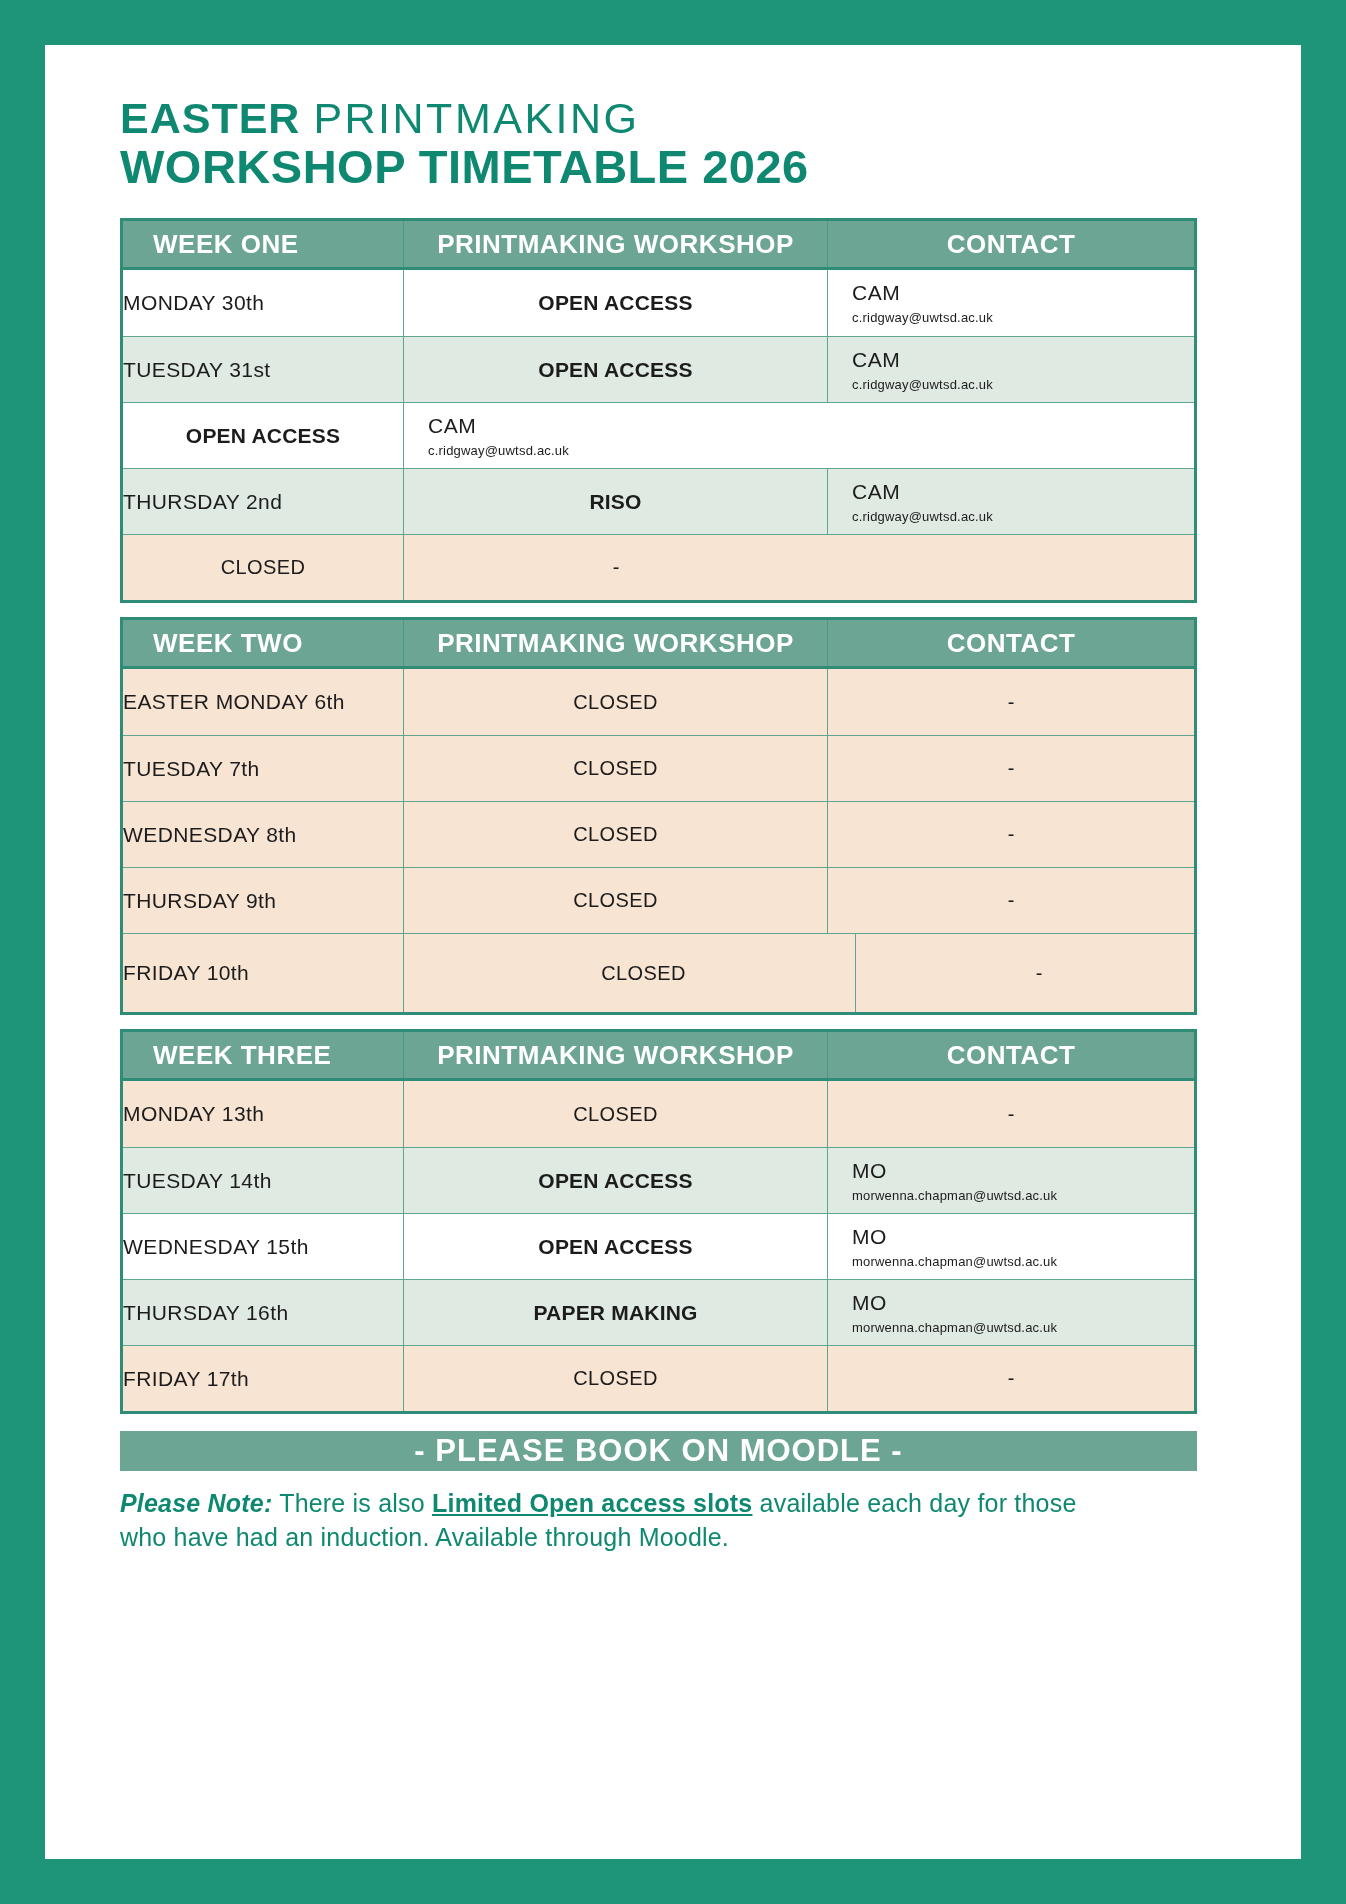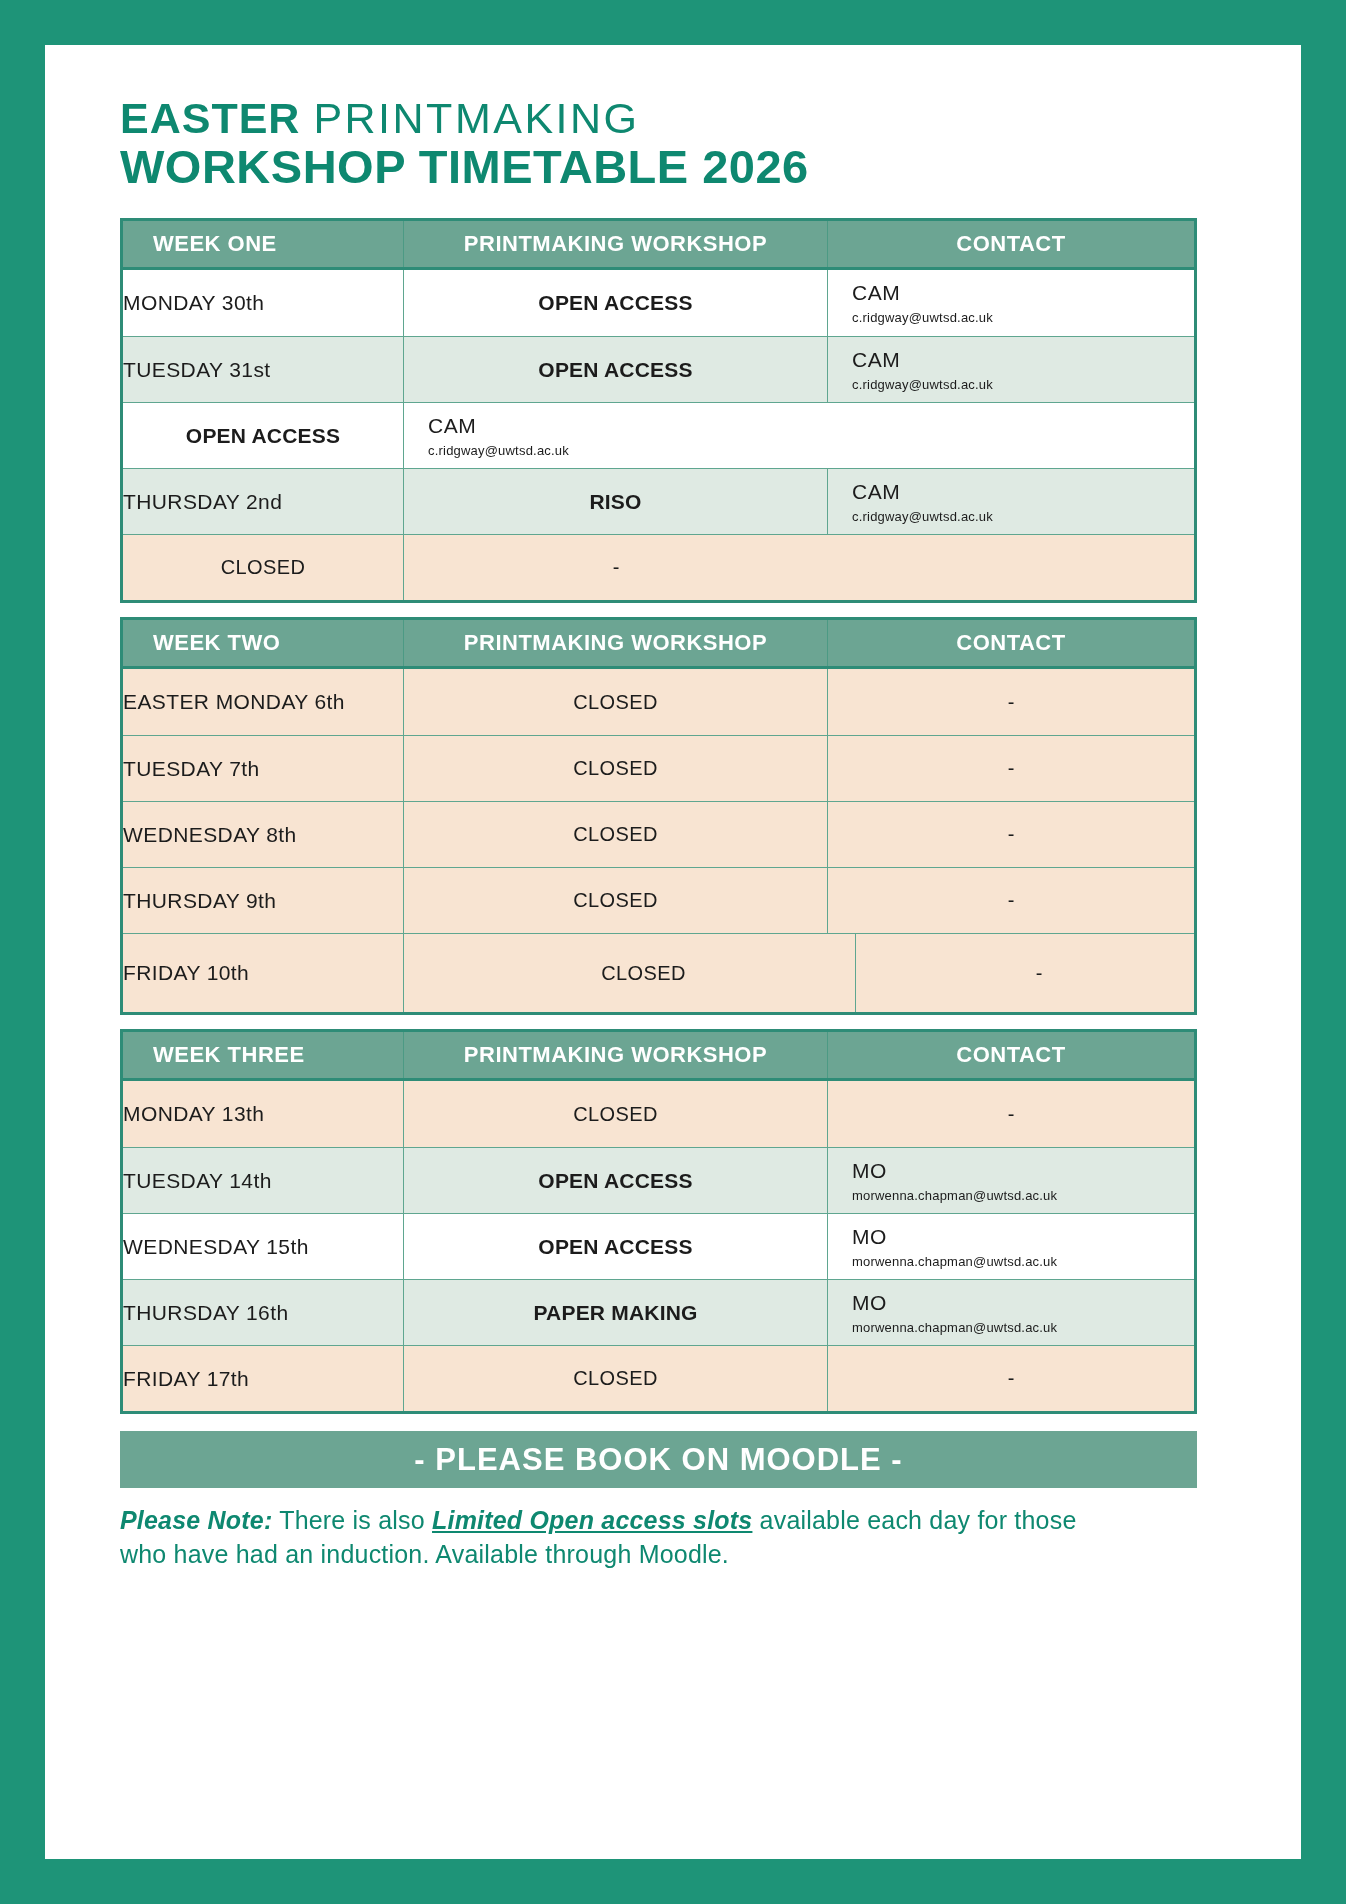--- a/index.html
+++ b/index.html
@@ -26,21 +26,21 @@
     width:1077px;border:3px solid #2E8C77;box-sizing:border-box;
     margin-top:14px;background:#fff;
   }
   .tbl:first-of-type{margin-top:0;}
   .thead{
     display:grid;grid-template-columns:281px 424px auto;
     height:46px;background:#6CA593;border-bottom:3px solid #2E8C77;
   }
   .hcell{
     display:flex;align-items:center;justify-content:center;
-    color:#ffffff;font-weight:800;font-size:22px;letter-spacing:0.5px;
+    color:#ffffff;font-weight:800;font-size:26px;letter-spacing:0.5px;
     border-right:1px solid #4c9a84;box-sizing:border-box;text-align:center;
   }
   .hcell:first-child{justify-content:flex-start;padding-left:30px;}
   .hcell:last-child{border-right:none;}
   .trow{
     display:grid;grid-template-columns:281px 424px auto;
     height:66px;box-sizing:border-box;
   }
   .trow + .trow{border-top:1px solid #5FA690;}
   .tbl[data-table="1"] .trow:last-child{height:79px;gap:28px;}
@@ -55,32 +55,32 @@
   .cell.day{font-size:21px;letter-spacing:0.4px;font-weight:400;}
   .cell.workshop{justify-content:center;font-size:20px;letter-spacing:0.4px;}
   .cell.workshop.strong{font-weight:800;font-size:21px;letter-spacing:0.2px;}
   .cell.contact{flex-direction:column;align-items:flex-start;justify-content:center;padding-left:24px;}
   .contact-name{font-size:21px;letter-spacing:0.5px;}
   .contact-email{font-size:13px;margin-top:5px;letter-spacing:0.2px;}
   .cell.contact.dash-cell{align-items:center;padding-left:0;font-size:20px;}
 
   
   .banner{
-    width:1077px;height:57px;margin-top:17px;background:#6CA593;
+    width:1077px;height:40px;margin-top:17px;background:#6CA593;
     display:flex;align-items:center;justify-content:center;
     color:#ffffff;font-weight:800;font-size:31px;letter-spacing:1px;
   }
 
   
   .note{
     margin:16px 0 0 0;width:965px;
     color:#0E8870;font-size:25px;line-height:1.34;letter-spacing:0.2px;
   }
   .note .n-prefix{font-weight:800;font-style:italic;}
-  .note .n-link{font-weight:800;text-decoration:underline;font-style:italic;}
+  .note .n-link{font-weight:800;text-decoration:underline;}
 </style>
 </head>
 <body>
 
 <div class="page">
 
   <div class="title-block">
     <h1 class="title-line1"><span class="t-bold">EASTER</span> <span class="t-light">PRINTMAKING</span></h1>
     <h1 class="title-line2">WORKSHOP TIMETABLE 2026</h1>
   </div>

